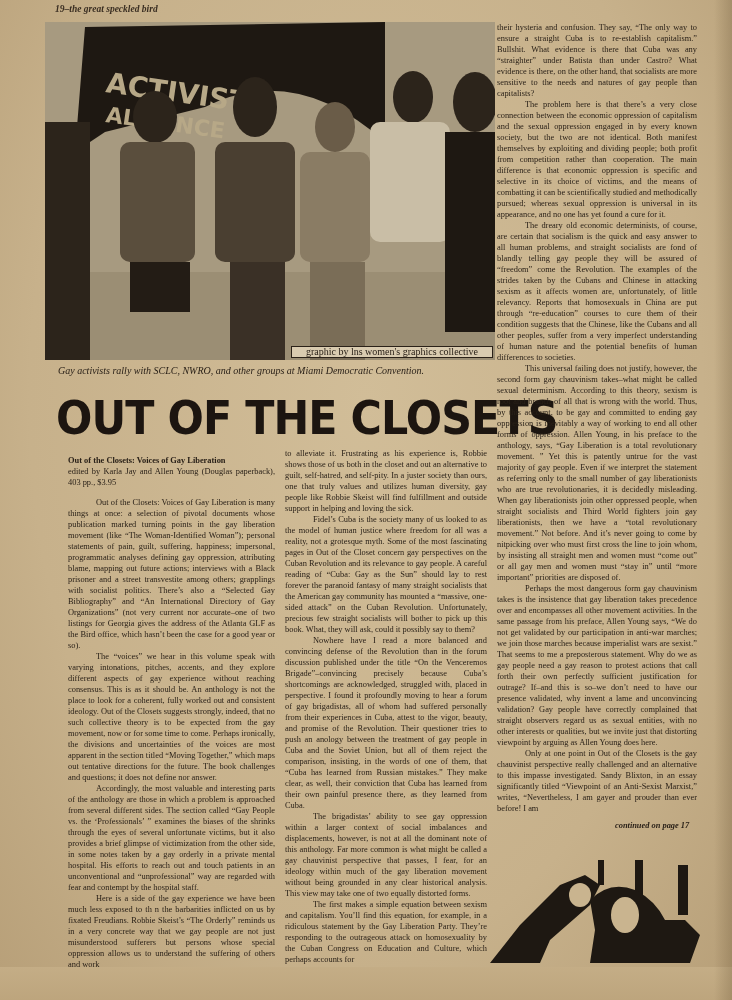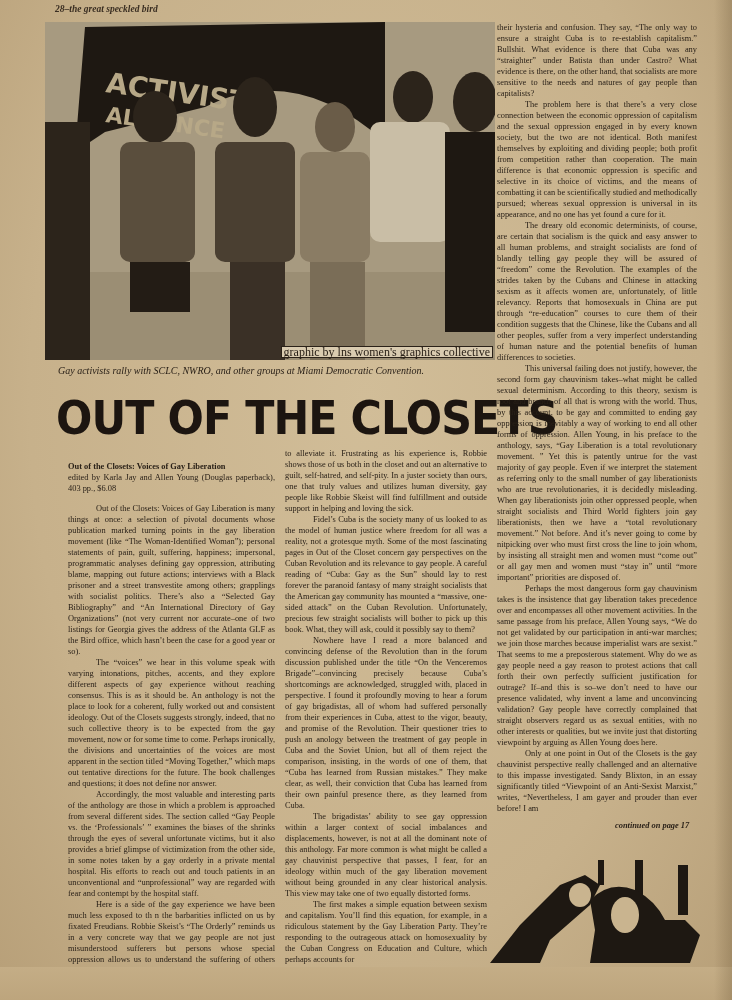--- a/index.html
+++ b/index.html
@@ -1,40 +1,40 @@
 <!DOCTYPE html>
 <html><head>
 <meta charset="utf-8">
 <style>
   html,body{margin:0;padding:0;}
   body{width:732px;height:1000px;background:#c9b48f;position:relative;overflow:hidden;font-family:"Liberation Serif",serif;color:#2a2118;}
   .page{position:absolute;left:0;top:0;width:732px;height:1000px;background:radial-gradient(ellipse at 50% 40%,#d1bd98 0%,#c7b18b 65%,#b79f78 100%);}
   .folio{position:absolute;left:55px;top:4px;font-size:9.5px;font-style:italic;font-weight:bold;color:#3a2e22;}
   .photo{position:absolute;left:45px;top:22px;width:450px;height:338px;background:#8f8168;overflow:hidden;}
   .photo svg{display:block;}
-  .credit{position:absolute;right:2px;bottom:2px;background:#d9cbb0;border:1px solid #2a2118;font-size:12px;padding:0 2px;line-height:10px;}
+  .credit{position:absolute;right:2px;bottom:2px;background:#d9cbb0;border:1px solid #2a2118;font-size:10px;padding:0 14px;line-height:10px;}
   .caption{position:absolute;left:58px;top:365px;font-size:10px;font-style:italic;color:#2a2118;}
   .headline{position:absolute;left:56px;top:393px;width:420px;height:50px;font-family:"DejaVu Sans",sans-serif;font-weight:bold;font-size:46px;line-height:50px;letter-spacing:-1px;color:#1c1510;transform:scaleX(0.93);transform-origin:left;white-space:nowrap;}
   .col{position:absolute;font-size:8.4px;line-height:11px;text-align:justify;color:#2a2118;}
   .col p{margin:0;text-indent:28px;}
   .col p.noind{text-indent:0;}
-  .col1{left:68px;top:455px;width:207px;margin-top:6px;}
+  .col1{left:68px;top:455px;width:207px;}
   .col2{left:285px;top:448px;width:202px;}
   .col3{left:497px;top:22px;width:200px;}
   .booktitle{font-weight:bold;}
   .contd{position:absolute;left:615px;top:821px;font-size:8.4px;font-style:italic;font-weight:bold;}
   .drawing{position:absolute;left:490px;top:840px;width:220px;height:125px;}
   .fold{position:absolute;left:0;top:967px;width:732px;height:33px;background:linear-gradient(#c4ad86,#bda57d);}
   .edge{position:absolute;right:0;top:0;width:18px;height:1000px;background:linear-gradient(90deg,rgba(0,0,0,0),rgba(90,70,40,0.25));}
 </style>
 </head>
 <body>
 
 <div class="page">
-  <div class="folio">28–the great speckled bird</div>
+  <div class="folio">19–the great speckled bird</div>
 
   <div class="photo">
     <svg width="450" height="338" viewBox="0 0 450 338">
       <rect width="450" height="338" fill="#a79a80"></rect>
       <rect x="0" y="250" width="450" height="88" fill="#9b8e74"></rect>
       <path d="M40 5 L340 0 L340 120 Q250 40 160 85 L60 110 L30 130 Z" fill="#1e1812"></path>
       <text x="60" y="70" font-family="DejaVu Sans, sans-serif" font-weight="bold" font-size="28" fill="#b7a887" transform="rotate(8 60 70)">ACTIVISTS</text>
       <text x="60" y="100" font-family="DejaVu Sans, sans-serif" font-weight="bold" font-size="22" fill="#b7a887" transform="rotate(8 60 100)">ALLIANCE</text>
       <g fill="#2c241b">
         <rect x="0" y="100" width="45" height="238"></rect>
@@ -55,21 +55,21 @@
     </svg>
     <div class="credit">graphic by lns women's graphics collective</div>
   </div>
 
   <div class="caption">Gay activists rally with SCLC, NWRO, and other groups at Miami Democratic Convention.</div>
 
   <div class="headline">OUT OF THE CLOSETS</div>
 
   <div class="col col1">
     <p class="noind booktitle">Out of the Closets: Voices of Gay Liberation</p>
-    <p class="noind">edited by Karla Jay and Allen Young (Douglas paperback), 403 pp., $6.08</p>
+    <p class="noind">edited by Karla Jay and Allen Young (Douglas paperback), 403 pp., $3.95</p>
     <p style="margin-top:9px">Out of the Closets: Voices of Gay Liberation is many things at once: a selection of pivotal documents whose publication marked turning points in the gay liberation movement (like “The Woman-Identified Woman”); personal statements of pain, guilt, suffering, happiness; impersonal, programmatic analyses defining gay oppression, attributing blame, mapping out future actions; interviews with a Black prisoner and a street transvestite among others; grapplings with socialist politics. There’s also a “Selected Gay Bibliography” and “An International Directory of Gay Organizations” (not very current nor accurate–one of two listings for Georgia gives the address of the Atlanta GLF as the Bird office, which hasn’t been the case for a good year or so).</p>
     <p>The “voices” we hear in this volume speak with varying intonations, pitches, accents, and they explore different aspects of gay experience without reaching consensus. This is as it should be. An anthology is not the place to look for a coherent, fully worked out and consistent ideology. Out of the Closets suggests strongly, indeed, that no such collective theory is to be expected from the gay movement, now or for some time to come. Perhaps ironically, the divisions and uncertainties of the voices are most apparent in the section titled “Moving Together,” which maps out tentative directions for the future. The book challenges and questions; it does not define nor answer.</p>
     <p>Accordingly, the most valuable and interesting parts of the anthology are those in which a problem is approached from several different sides. The section called “Gay People vs. the ‘Professionals’ ” examines the biases of the shrinks through the eyes of several unfortunate victims, but it also provides a brief glimpse of victimization from the other side, in some notes taken by a gay orderly in a private mental hospital. His efforts to reach out and touch patients in an unconventional and “unprofessional” way are regarded with fear and contempt by the hospital staff.</p>
     <p>Here is a side of the gay experience we have been much less exposed to th  n the barbarities inflicted on us by fixated Freudians. Robbie Skeist’s “The Orderly” reminds us in a very concrete way that we gay people are not just misunderstood sufferers but persons whose special oppression allows us to understand the suffering of others and work</p>
   </div>
 
   <div class="col col2">
     <p class="noind">to alleviate it. Frustrating as his experience is, Robbie shows those of us both in the closet and out an alternative to guilt, self-hatred, and self-pity. In a juster society than ours, one that truly values and utilizes human diversity, gay people like Robbie Skeist will find fulfillment and outside support in helping and loving the sick.</p>
     <p>Fidel’s Cuba is the society many of us looked to as the model of human justice where freedom for all was a reality, not a grotesque myth. Some of the most fascinating pages in Out of the Closet concern gay perspectives on the Cuban Revolution and its relevance to gay people. A careful reading of “Cuba: Gay as the Sun” should lay to rest forever the paranoid fantasy of many straight socialists that the American gay community has mounted a “massive, one-sided attack” on the Cuban Revolution. Unfortunately, precious few straight socialists will bother to pick up this book. What, they will ask, could it possibly say to them?</p>
     <p>Nowhere have I read a more balanced and convincing defense of the Revolution than in the forum discussion published under the title “On the Venceremos Brigade”–convincing precisely because Cuba’s shortcomings are acknowledged, struggled with, placed in perspective. I found it profoundly moving to hear a forum of gay brigadistas, all of whom had suffered personally from their experiences in Cuba, attest to the vigor, beauty, and promise of the Revolution. Their questioner tries to push an anology between the treatment of gay people in Cuba and the Soviet Union, but all of them reject the comparison, insisting, in the words of one of them, that “Cuba has learned from Russian mistakes.” They make clear, as well, their conviction that Cuba has learned from their own painful presence there, as they learned from Cuba.</p>

